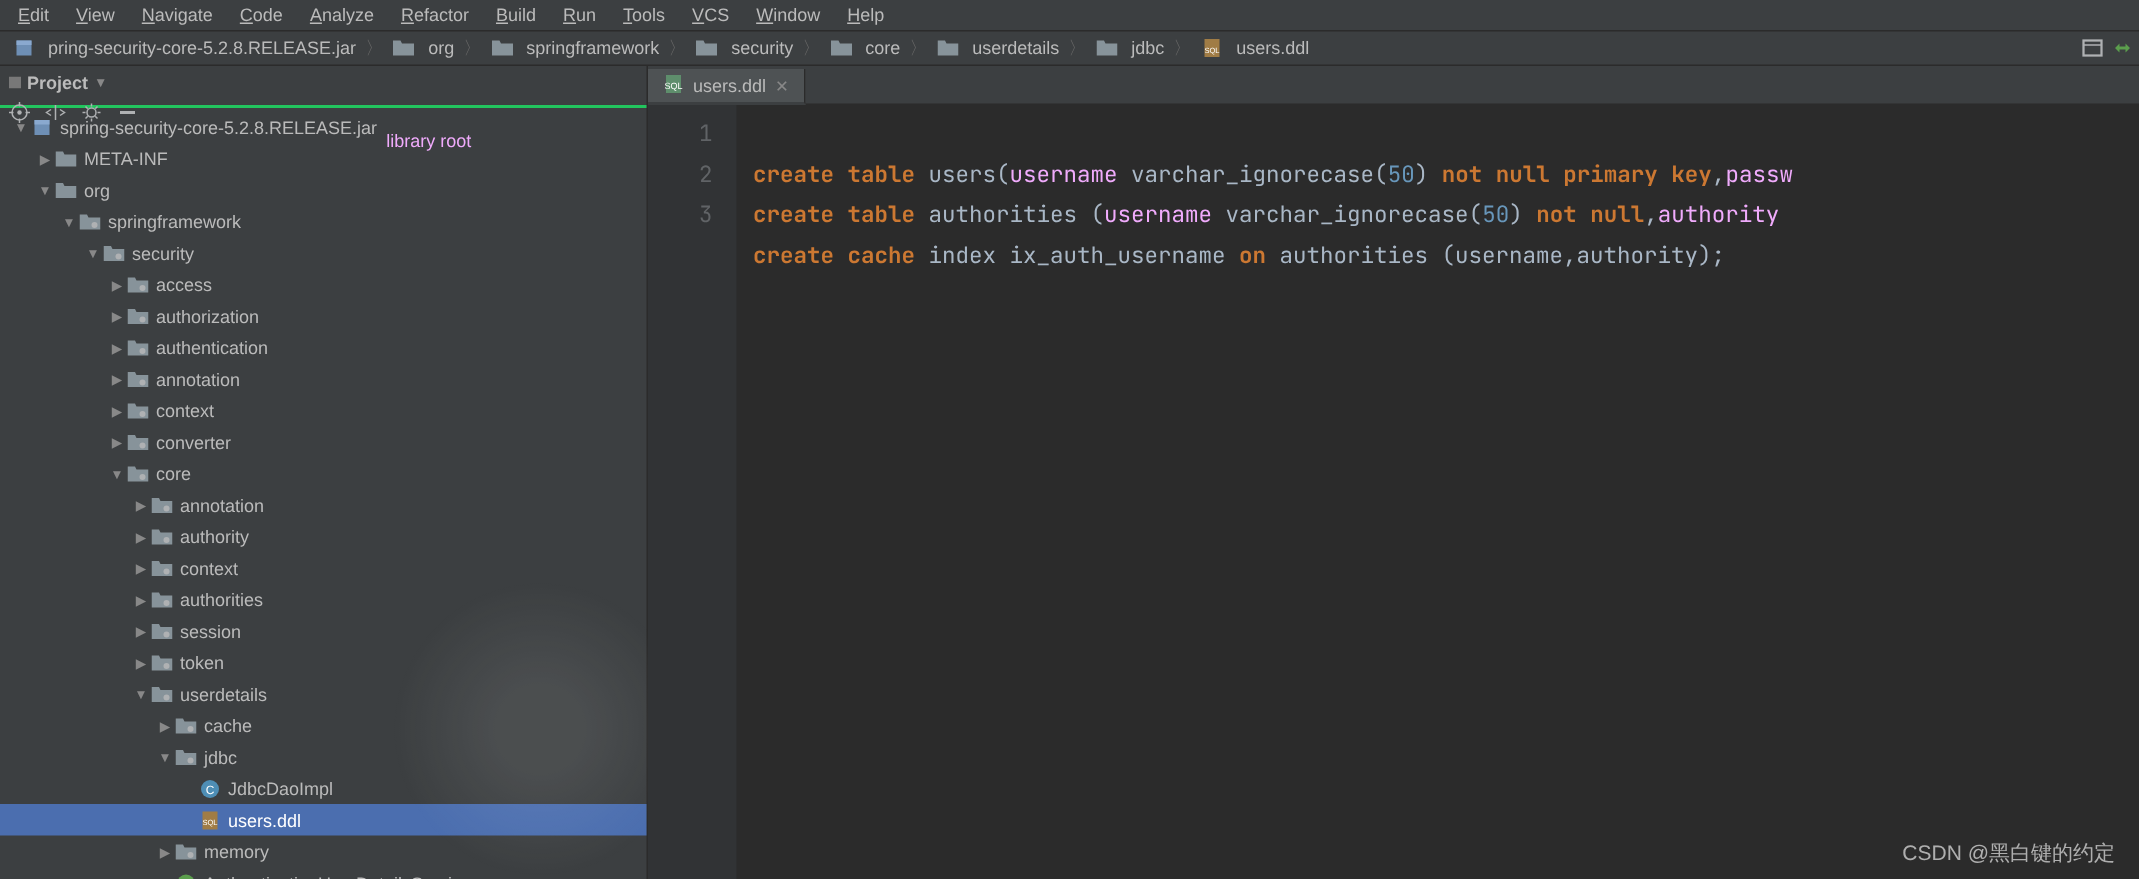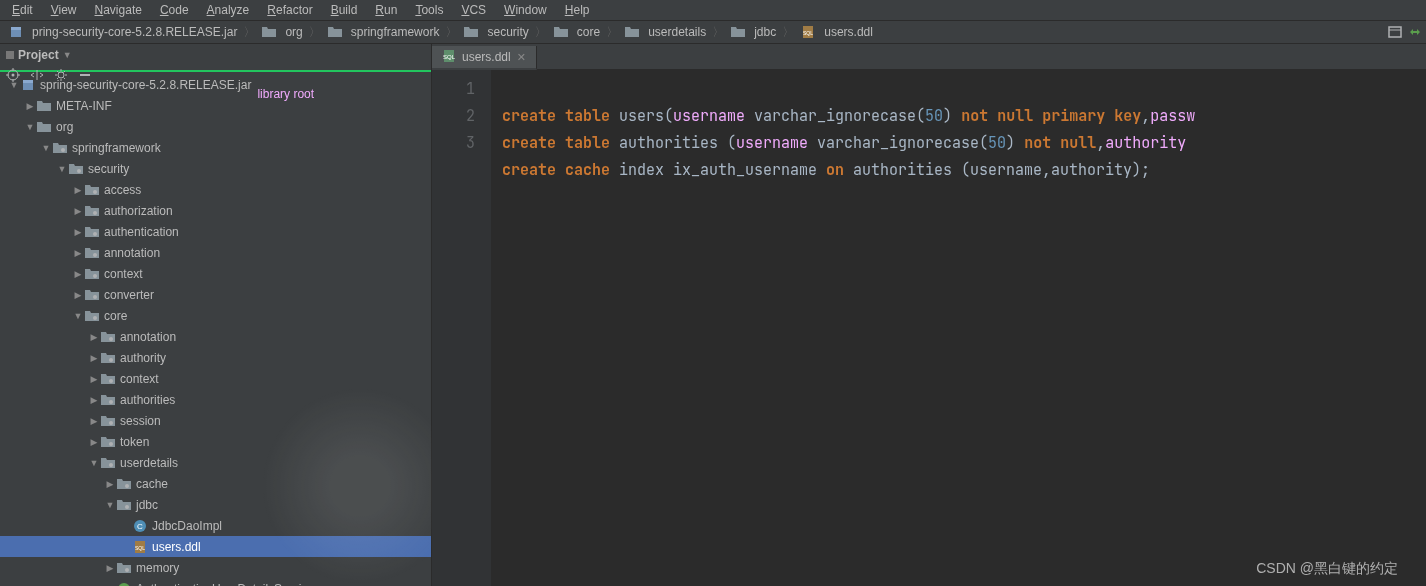--- a/index.html
+++ b/index.html
@@ -31,21 +31,21 @@
 .tab-close { color: #888; font-size: 11px; cursor: pointer; }
 .editor { flex: 1; display: flex; font-family: "Consolas","JetBrains Mono",monospace; font-size: 15px; line-height: 27px; position: relative; overflow: hidden; }
 .gutter { width: 60px; background: #313335; color: #606366; text-align: right; padding: 6px 16px 6px 0; user-select: none; border-right: 1px solid #2b2b2b; }
 .code { flex: 1; padding: 6px 0 6px 10px; white-space: pre; overflow: hidden; color: #a9b7c6; }
 .kw { color: #cc7832; font-weight: bold; }
 .ident { color: #f0abfc; }
 .num { color: #6897bb; }
 .op { color: #a9b7c6; }
 .folder-ico { fill: #87939a; }
 .pkg-ico { fill: #87939a; }
-.watermark { position: absolute; bottom: 8px; right: 28px; color: #d0d0d0; font-size: 14px; opacity: 0.8; pointer-events: none; }
+.watermark { position: absolute; bottom: 8px; right: 16px; color: #d0d0d0; font-size: 14px; opacity: 0.8; pointer-events: none; }
 .bg-flower { position: absolute; bottom: 0; left: 260px; width: 200px; height: 200px; opacity: 0.08; pointer-events: none; background: radial-gradient(circle, #fff 20%, transparent 70%); border-radius: 50%; }
 </style>
 </head>
 <body>
 
 <div class="menubar" id="menubar">
     <span class="menubar-item"><span class="ul">E</span>dit</span>
     <span class="menubar-item"><span class="ul">V</span>iew</span>
     <span class="menubar-item"><span class="ul">N</span>avigate</span>
     <span class="menubar-item"><span class="ul">C</span>ode</span>

